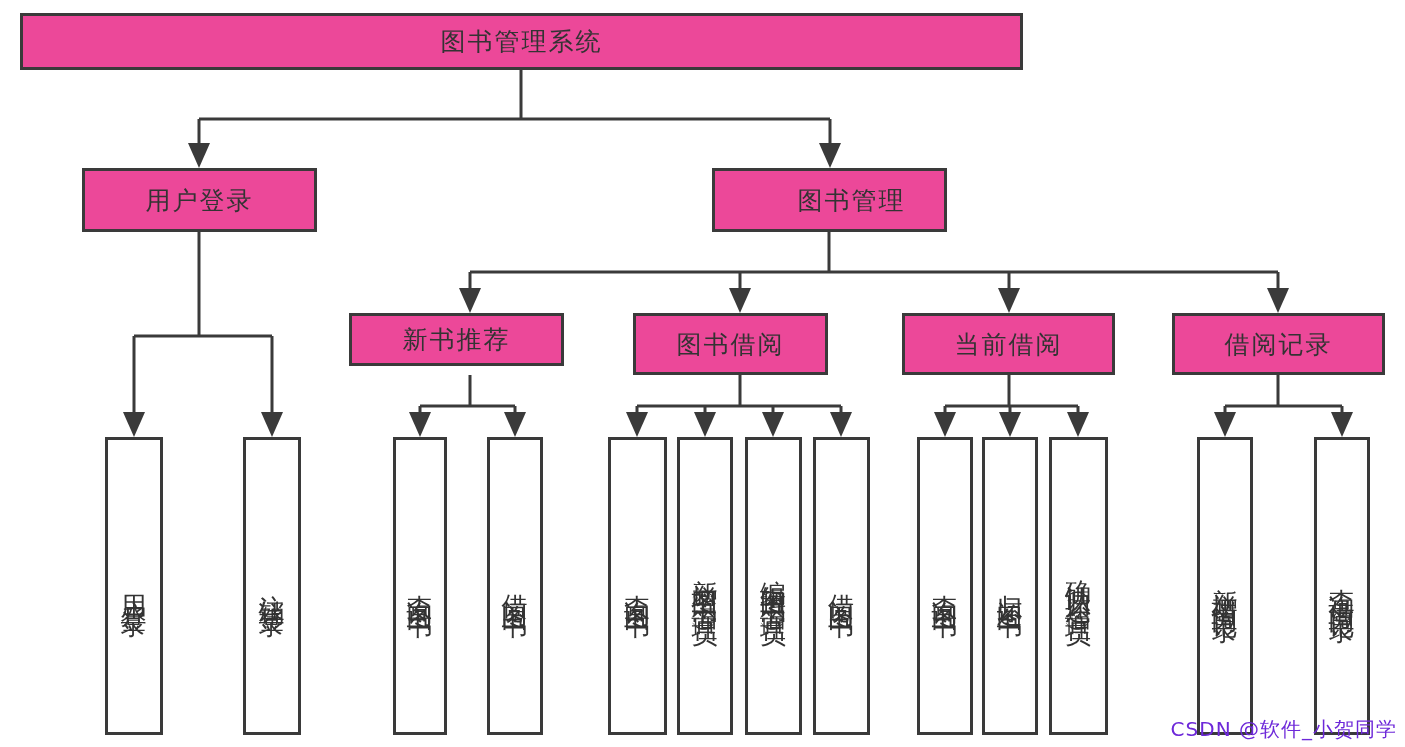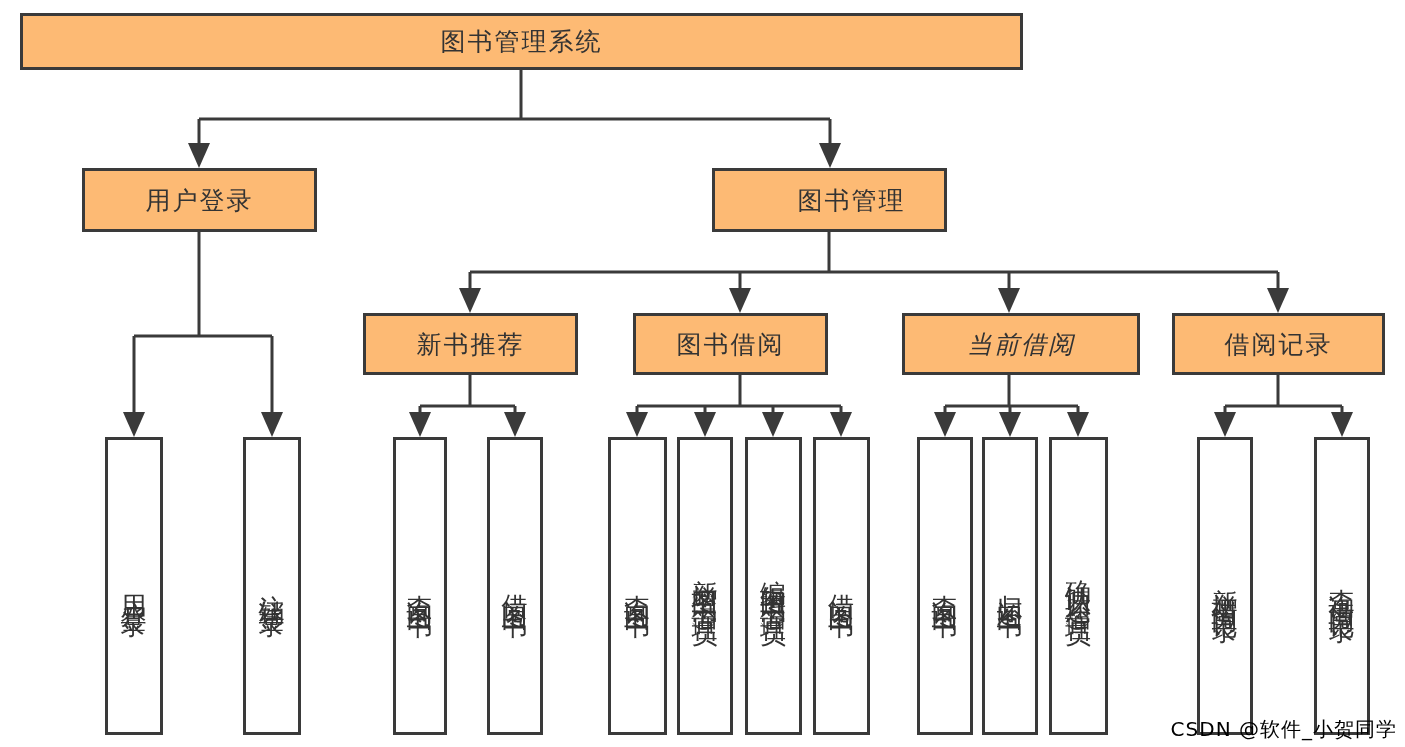--- a/index.html
+++ b/index.html
@@ -15,21 +15,21 @@
   #connectors {
     position: absolute;
     left: 0; top: 0;
     width: 1405px; height: 747px;
     pointer-events: none;
   }
   .node {
     position: absolute;
     box-sizing: border-box;
     border: 3px solid #3a3a3a;
-    background: #fdba74;
+    background: #ec4899;
     display: flex;
     align-items: center;
     justify-content: center;
     font-size: 25px;
     letter-spacing: 2px;
     color: #333333;
     white-space: nowrap;
   }
   .vnode {
     position: absolute;
@@ -47,21 +47,21 @@
     font-size: 26px;
     letter-spacing: 6px;
     line-height: 1;
     white-space: nowrap;
   }
   .watermark {
     position: absolute;
     right: 8px;
     bottom: 4px;
     font-size: 20px;
-    color: #000000;
+    color: #6d28d9;
     letter-spacing: 1px;
     white-space: nowrap;
   }
 </style>
 </head>
 <body>
 
 <div id="canvas">
 
   <svg id="connectors" viewBox="0 0 1405 747" xmlns="http://www.w3.org/2000/svg">
@@ -100,27 +100,27 @@
     <span>图书管理系统</span>
   </div>
 
   <div class="node" style="left:82px; top:168px; width:235px; height:64px;">
     <span>用户登录</span>
   </div>
   <div class="node" style="left:712px; top:168px; width:235px; height:64px;padding-left:44px;">
     <span>图书管理</span>
   </div>
 
-  <div class="node" style="left:363px; top:313px; width:215px; height:62px;">
+  <div class="node" style="left:349px; top:313px; width:215px; height:53px;">
     <span>新书推荐</span>
   </div>
   <div class="node" style="left:633px; top:313px; width:195px; height:62px;">
     <span>图书借阅</span>
   </div>
-  <div class="node" style="left:902px; top:313px; width:238px; height:62px;font-style:italic;">
+  <div class="node" style="left:902px; top:313px; width:213px; height:62px;">
     <span>当前借阅</span>
   </div>
   <div class="node" style="left:1172px; top:313px; width:213px; height:62px;justify-content:center;">
     <span>借阅记录</span>
   </div>
 
   <div class="vnode" style="left:105px; top:437px; width:58px; height:298px;">
     <span class="vtext">用户登录</span>
   </div>
   <div class="vnode" style="left:243px; top:437px; width:58px; height:298px;">

